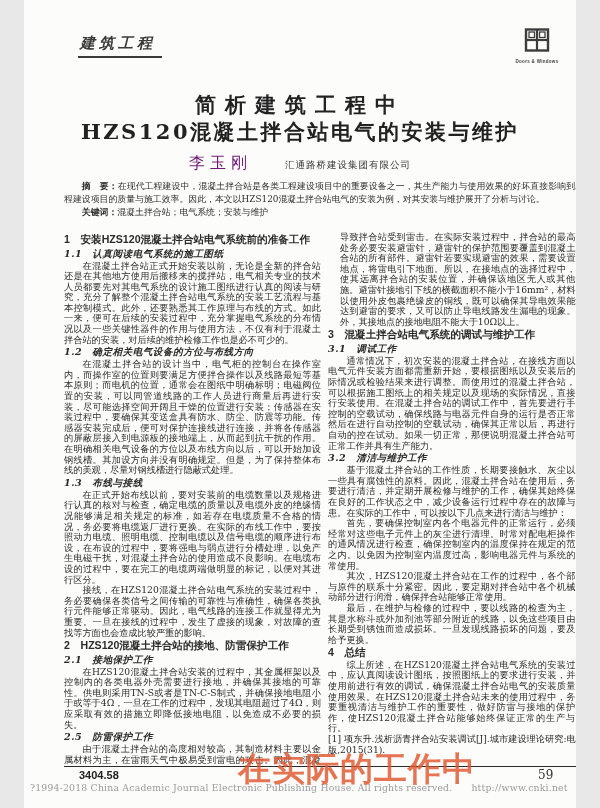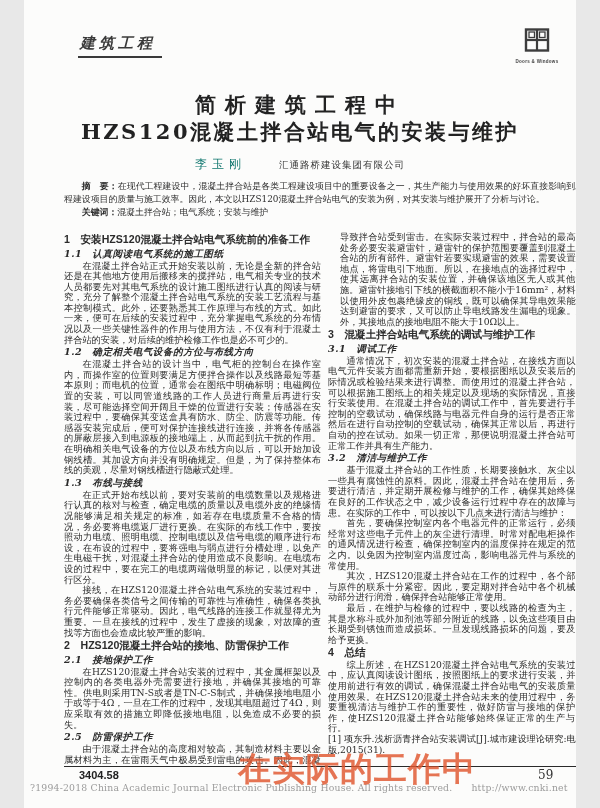--- a/index.html
+++ b/index.html
@@ -17,21 +17,21 @@
   }
   .logo{position:absolute; left:489px; top:28px; width:48px; text-align:center;}
   .logo .caption{font-size:4.5px; font-weight:bold; color:#444;
     font-family:"Liberation Sans",sans-serif; letter-spacing:.3px; margin-top:1px;}
   
   .title{position:absolute; left:0; top:92px; width:100%; text-align:center; color:#222;}
   .title .l1{font-size:21px; font-weight:bold; letter-spacing:9px; line-height:26px;}
   .title .l2{font-size:21px; font-weight:bold; letter-spacing:2.5px; line-height:28px;}
   
   .byline{position:absolute; left:0; top:153px; width:100%; text-align:center;}
-  .byline .author{font-size:12px; letter-spacing:5px; color:#0f766e;}
+  .byline .author{font-size:16px; letter-spacing:5px; color:#701a75;}
   .byline .affil{font-size:9.5px; letter-spacing:1px; color:#333; margin-left:28px;}
   
   .abstract{position:absolute; left:40px; top:180px; width:520px;
     font-size:8.9px; line-height:13px; text-align:justify; color:#2e2e2e;}
   .abstract p{margin:0; text-indent:2em;}
   .abstract .lbl{font-weight:bold; font-family:"Liberation Sans",sans-serif;}
   
   .cols{position:absolute; left:40px; top:232px; width:521px; height:532px;
     display:flex; gap:7px; overflow:hidden;}
   .col{width:257px; height:100%; overflow:hidden;}

